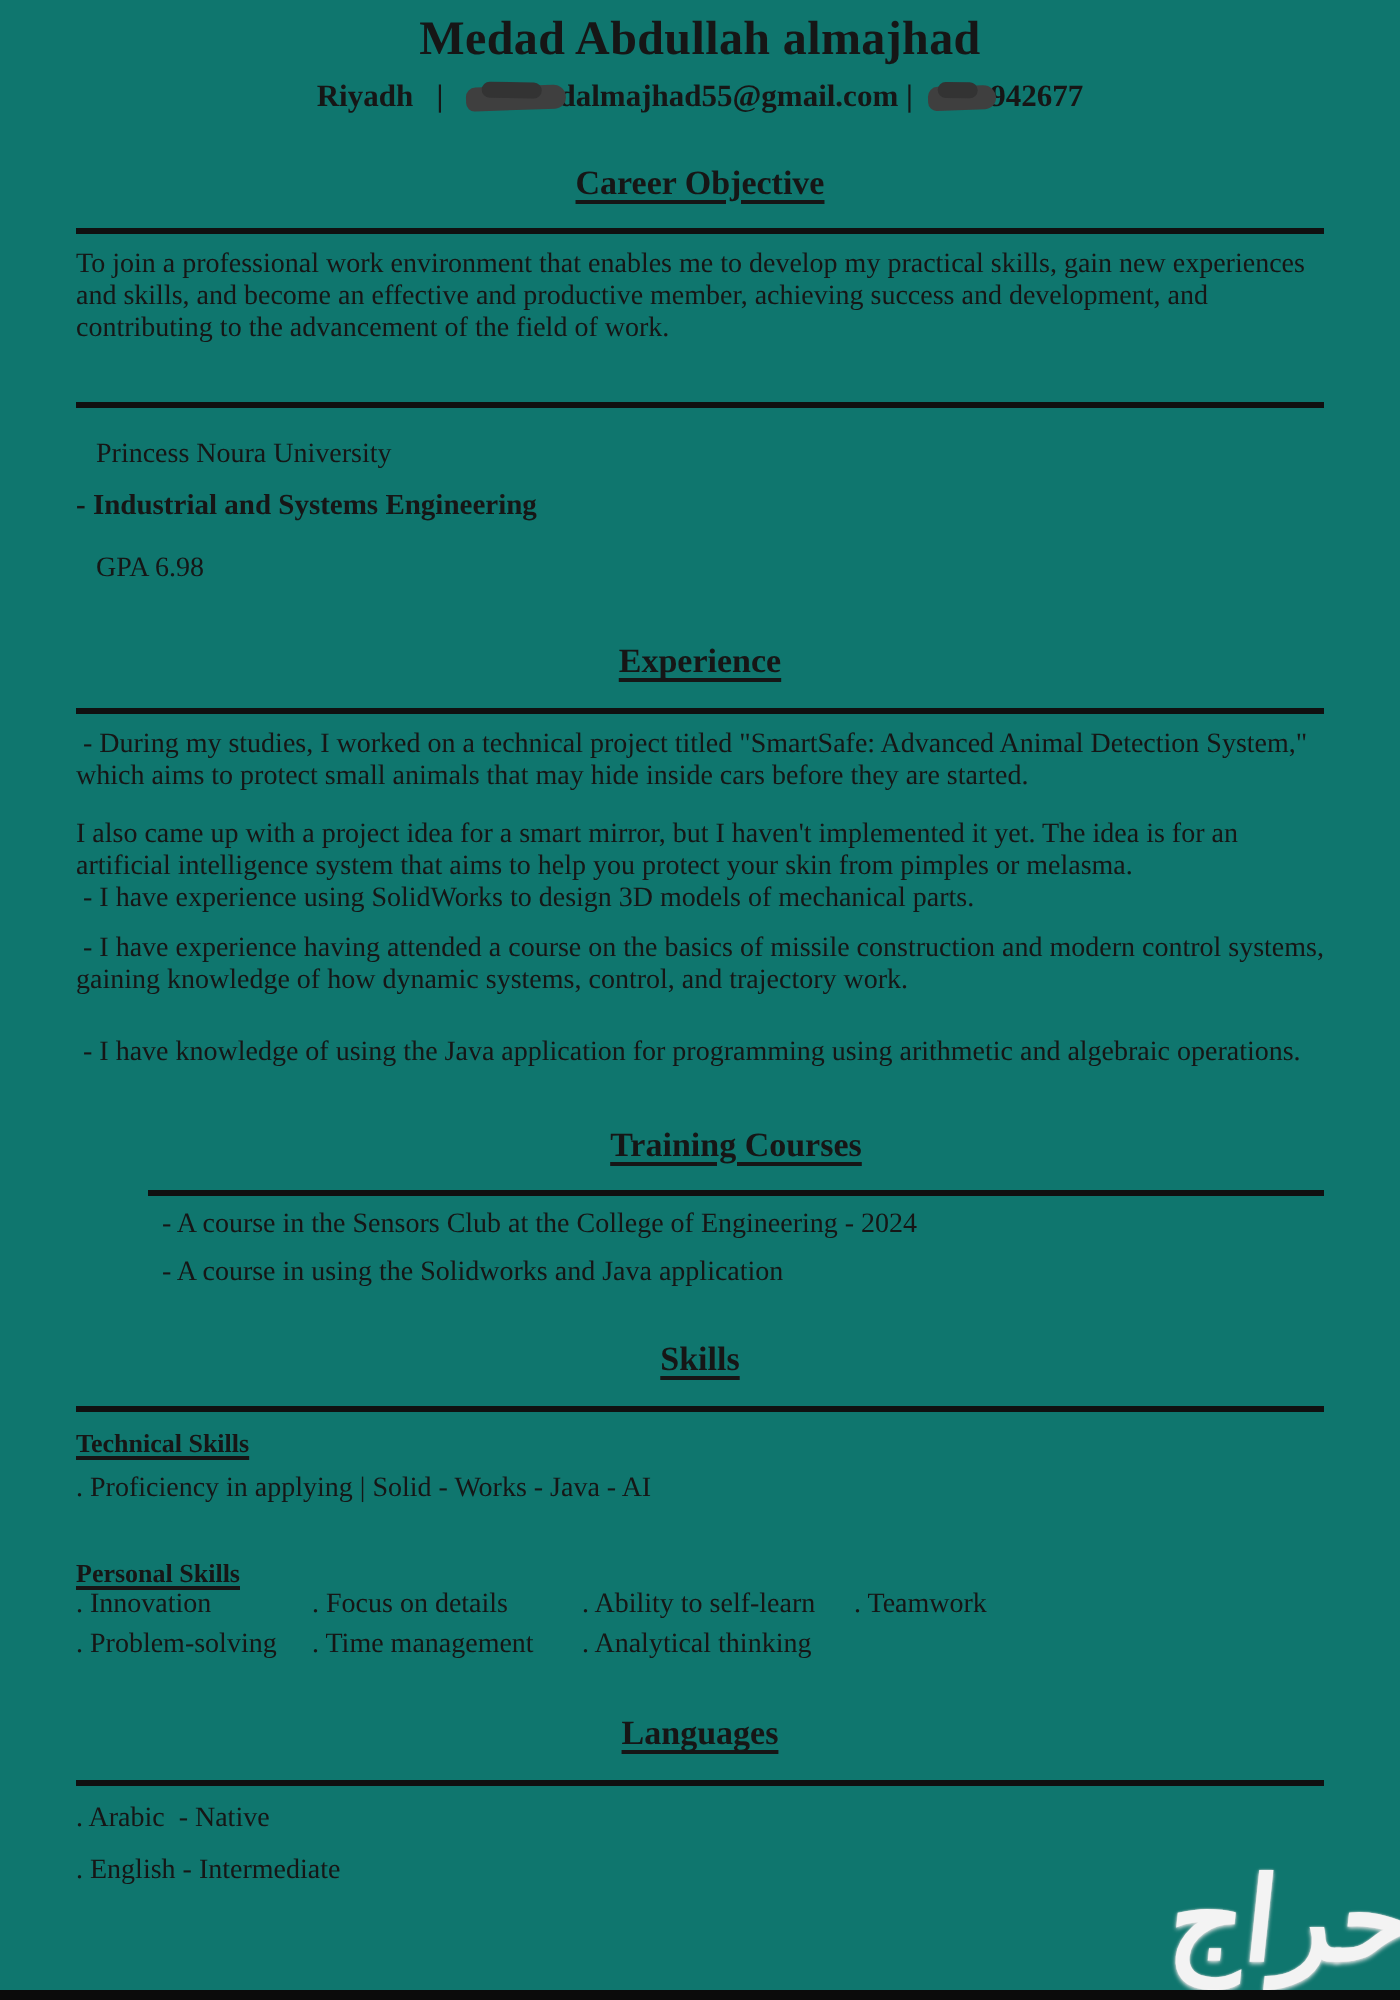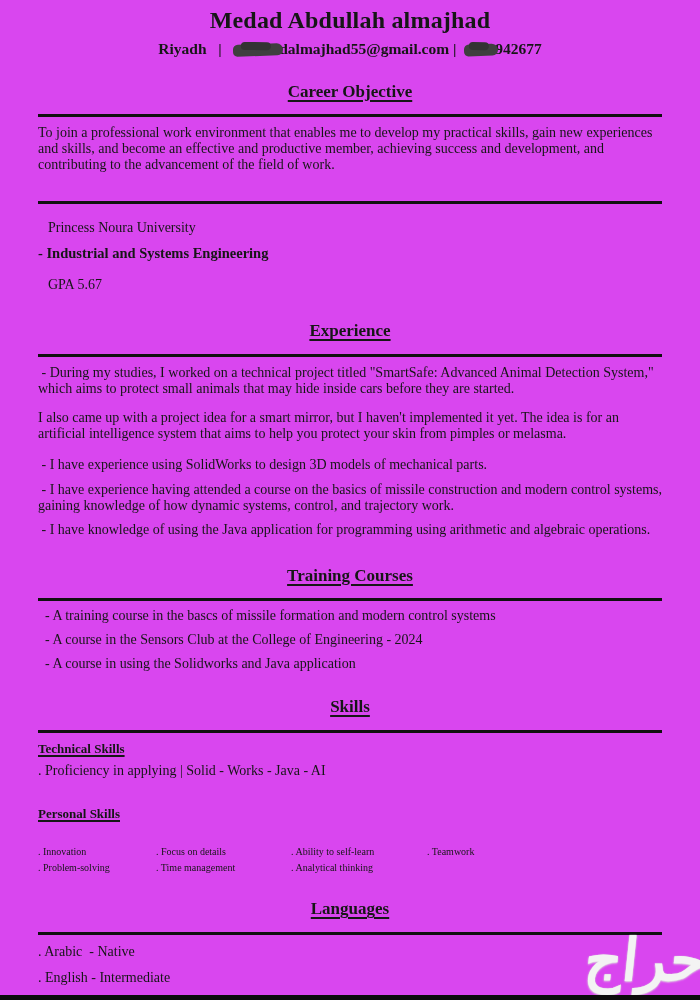--- a/index.html
+++ b/index.html
@@ -9,21 +9,21 @@
     font-family:"Liberation Serif","DejaVu Serif",serif;
     color:#161616;
     -webkit-font-smoothing:antialiased;
   }
   .page {
     position:relative;
     width:700px; height:1000px;
     box-sizing:border-box;
     padding:0 38px;
     overflow:hidden;
-    background:#d946ef;
+    background:#0f766e;
   }
   
   .name {
     padding-top:7px;
     text-align:center;
     font-size:24px;
     font-weight:bold;
     letter-spacing:0.2px;
     line-height:1.15;
   }
@@ -77,46 +77,46 @@
   .sec-co       { margin-top:24px; }
   .co-body      { margin-top:8px; }
 
   .sec-edu      { margin-top:28px; }
   .edu-degree   { margin-top:9px; font-weight:bold; font-size:14.5px; }
   .edu-line     { margin-top:16px; padding-left:10px; }
 
   .sec-exp      { margin-top:28px; }
   .exp-1 { margin-top:8px; }
   .exp-2 { margin-top:13px; }
-  .exp-3 { margin-top:15px; }
+  .exp-3 { margin-top:0; }
   .exp-4 { margin-top:9px; }
-  .exp-5 { margin-top:8px; }
-
-  .sec-train    { margin-top:28px; }
+  .exp-5 { margin-top:20px; }
+
+  .sec-train    { margin-top:28px;margin-left:36px; }
   .train-item   { margin-top:7px; padding-left:7px; }
   .train-item + .train-item { margin-top:8px; }
 
   .sec-skills   { margin-top:25px; }
   .sub-heading {
     font-size:13px;
     font-weight:bold;
     text-decoration:underline;
     text-decoration-thickness:1.5px;
     text-underline-offset:2px;
     line-height:1.15;
   }
   .tech-sub     { margin-top:9px; }
   .tech-item    { margin-top:7px; }
   .personal-sub { margin-top:28px; }
   .skill-grid {
-    margin-top:24px;
+    margin-top:0;
     display:grid;
     grid-template-columns:118px 135px 136px 1fr;
     row-gap:4px;
-    font-size:10px;
+    font-size:14px;
     line-height:1.14;
   }
   .sec-lang     { margin-top:26px; }
   .lang-1       { margin-top:9px; }
   .lang-2       { margin-top:10px; }
 
   
   .watermark {
     position:absolute;
     right:-6px;
@@ -148,37 +148,36 @@
   <div class="sec-co">
     <div class="sec-heading">Career Objective</div>
     <div class="rule"></div>
     <div class="body-text co-body">To join a professional work environment that enables me to develop my practical skills, gain new experiences and skills, and become an effective and productive member, achieving success and development, and contributing to the advancement of the field of work.</div>
   </div>
 
   <div class="sec-edu">
     <div class="rule"></div>
     <div class="body-text edu-line">Princess Noura University</div>
     <div class="body-text edu-degree">- Industrial and Systems Engineering</div>
-    <div class="body-text edu-line">GPA 5.67</div>
+    <div class="body-text edu-line">GPA 6.98</div>
   </div>
 
   <div class="sec-exp">
     <div class="sec-heading">Experience</div>
     <div class="rule"></div>
     <div class="body-text exp-1"> - During my studies, I worked on a technical project titled "SmartSafe: Advanced Animal Detection System," which aims to protect small animals that may hide inside cars before they are started.</div>
     <div class="body-text exp-2">I also came up with a project idea for a smart mirror, but I haven't implemented it yet. The idea is for an artificial intelligence system that aims to help you protect your skin from pimples or melasma.</div>
     <div class="body-text exp-3"> - I have experience using SolidWorks to design 3D models of mechanical parts.</div>
     <div class="body-text exp-4"> - I have experience having attended a course on the basics of missile construction and modern control systems, gaining knowledge of how dynamic systems, control, and trajectory work.</div>
     <div class="body-text exp-5"> - I have knowledge of using the Java application for programming using arithmetic and algebraic operations.</div>
   </div>
 
   <div class="sec-train">
     <div class="sec-heading">Training Courses</div>
     <div class="rule"></div>
-    <div class="body-text train-item">- A training course in the bascs of missile formation and modern control systems</div>
     <div class="body-text train-item">- A course in the Sensors Club at the College of Engineering - 2024</div>
     <div class="body-text train-item">- A course in using the Solidworks and Java application</div>
   </div>
 
   <div class="sec-skills">
     <div class="sec-heading">Skills</div>
     <div class="rule"></div>
     <div class="sub-heading tech-sub">Technical Skills </div>
     <div class="body-text tech-item">. Proficiency in applying | Solid - Works - Java - AI</div>
     <div class="sub-heading personal-sub">Personal Skills</div>

